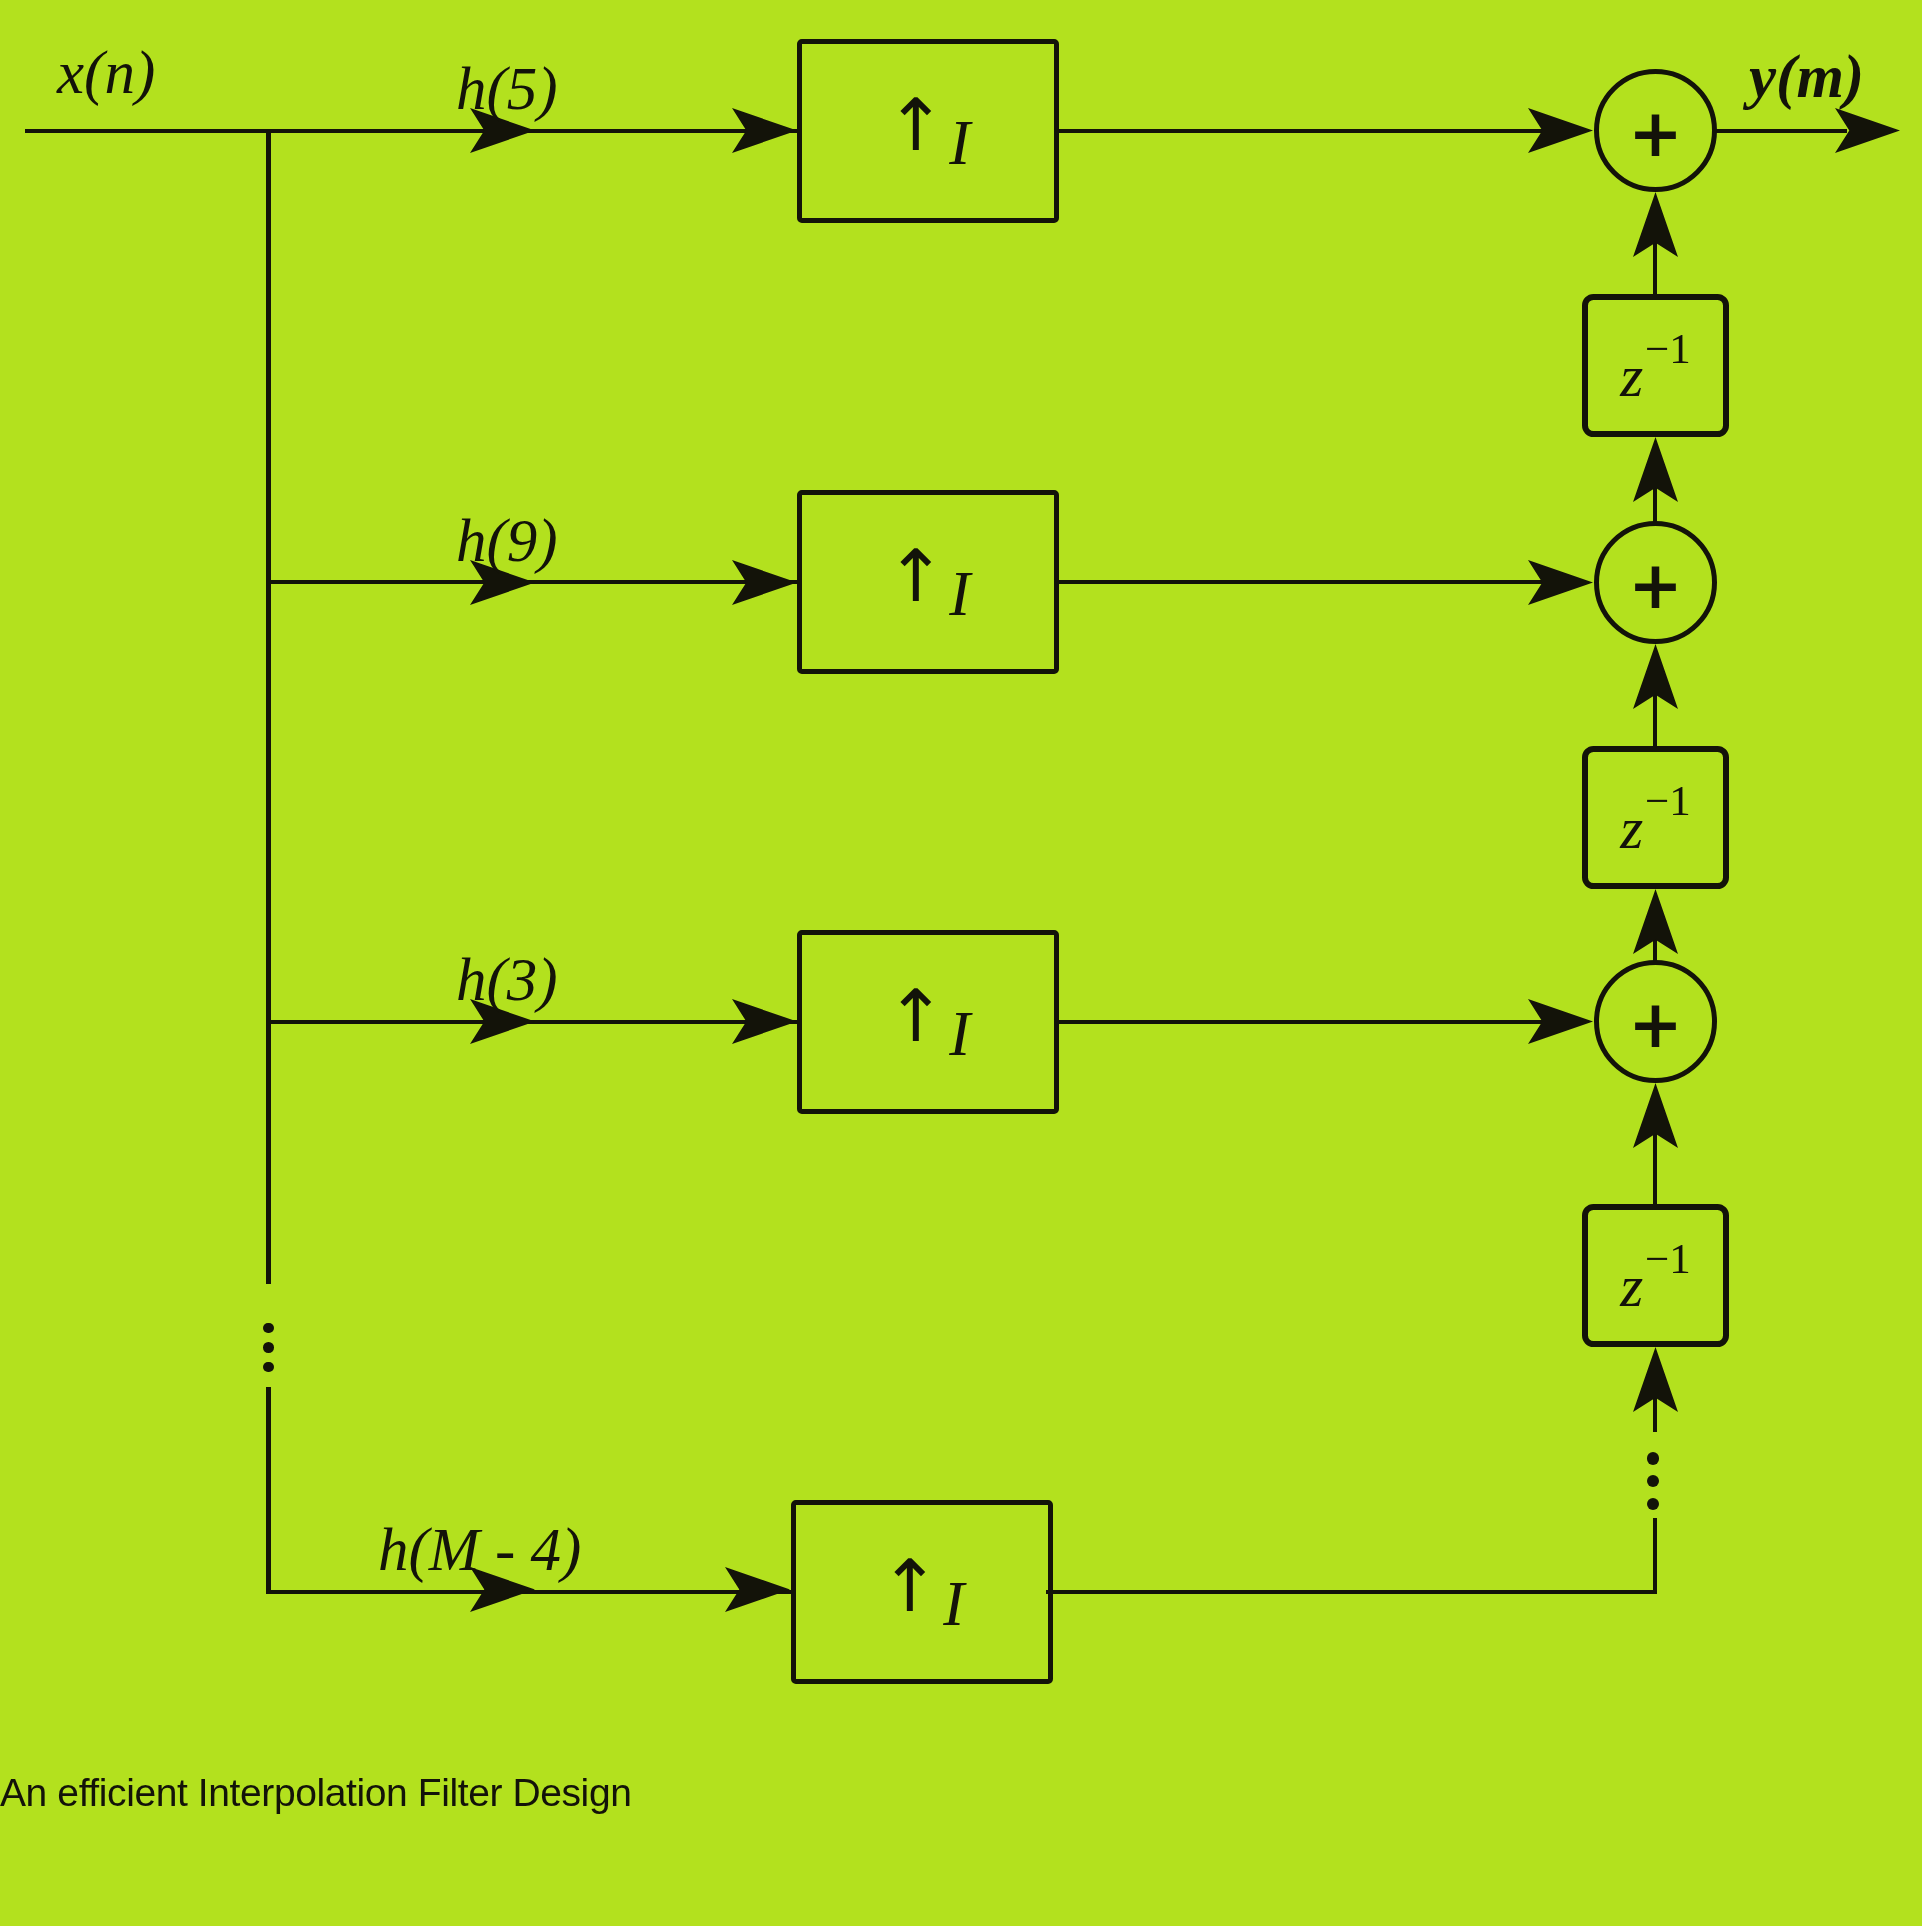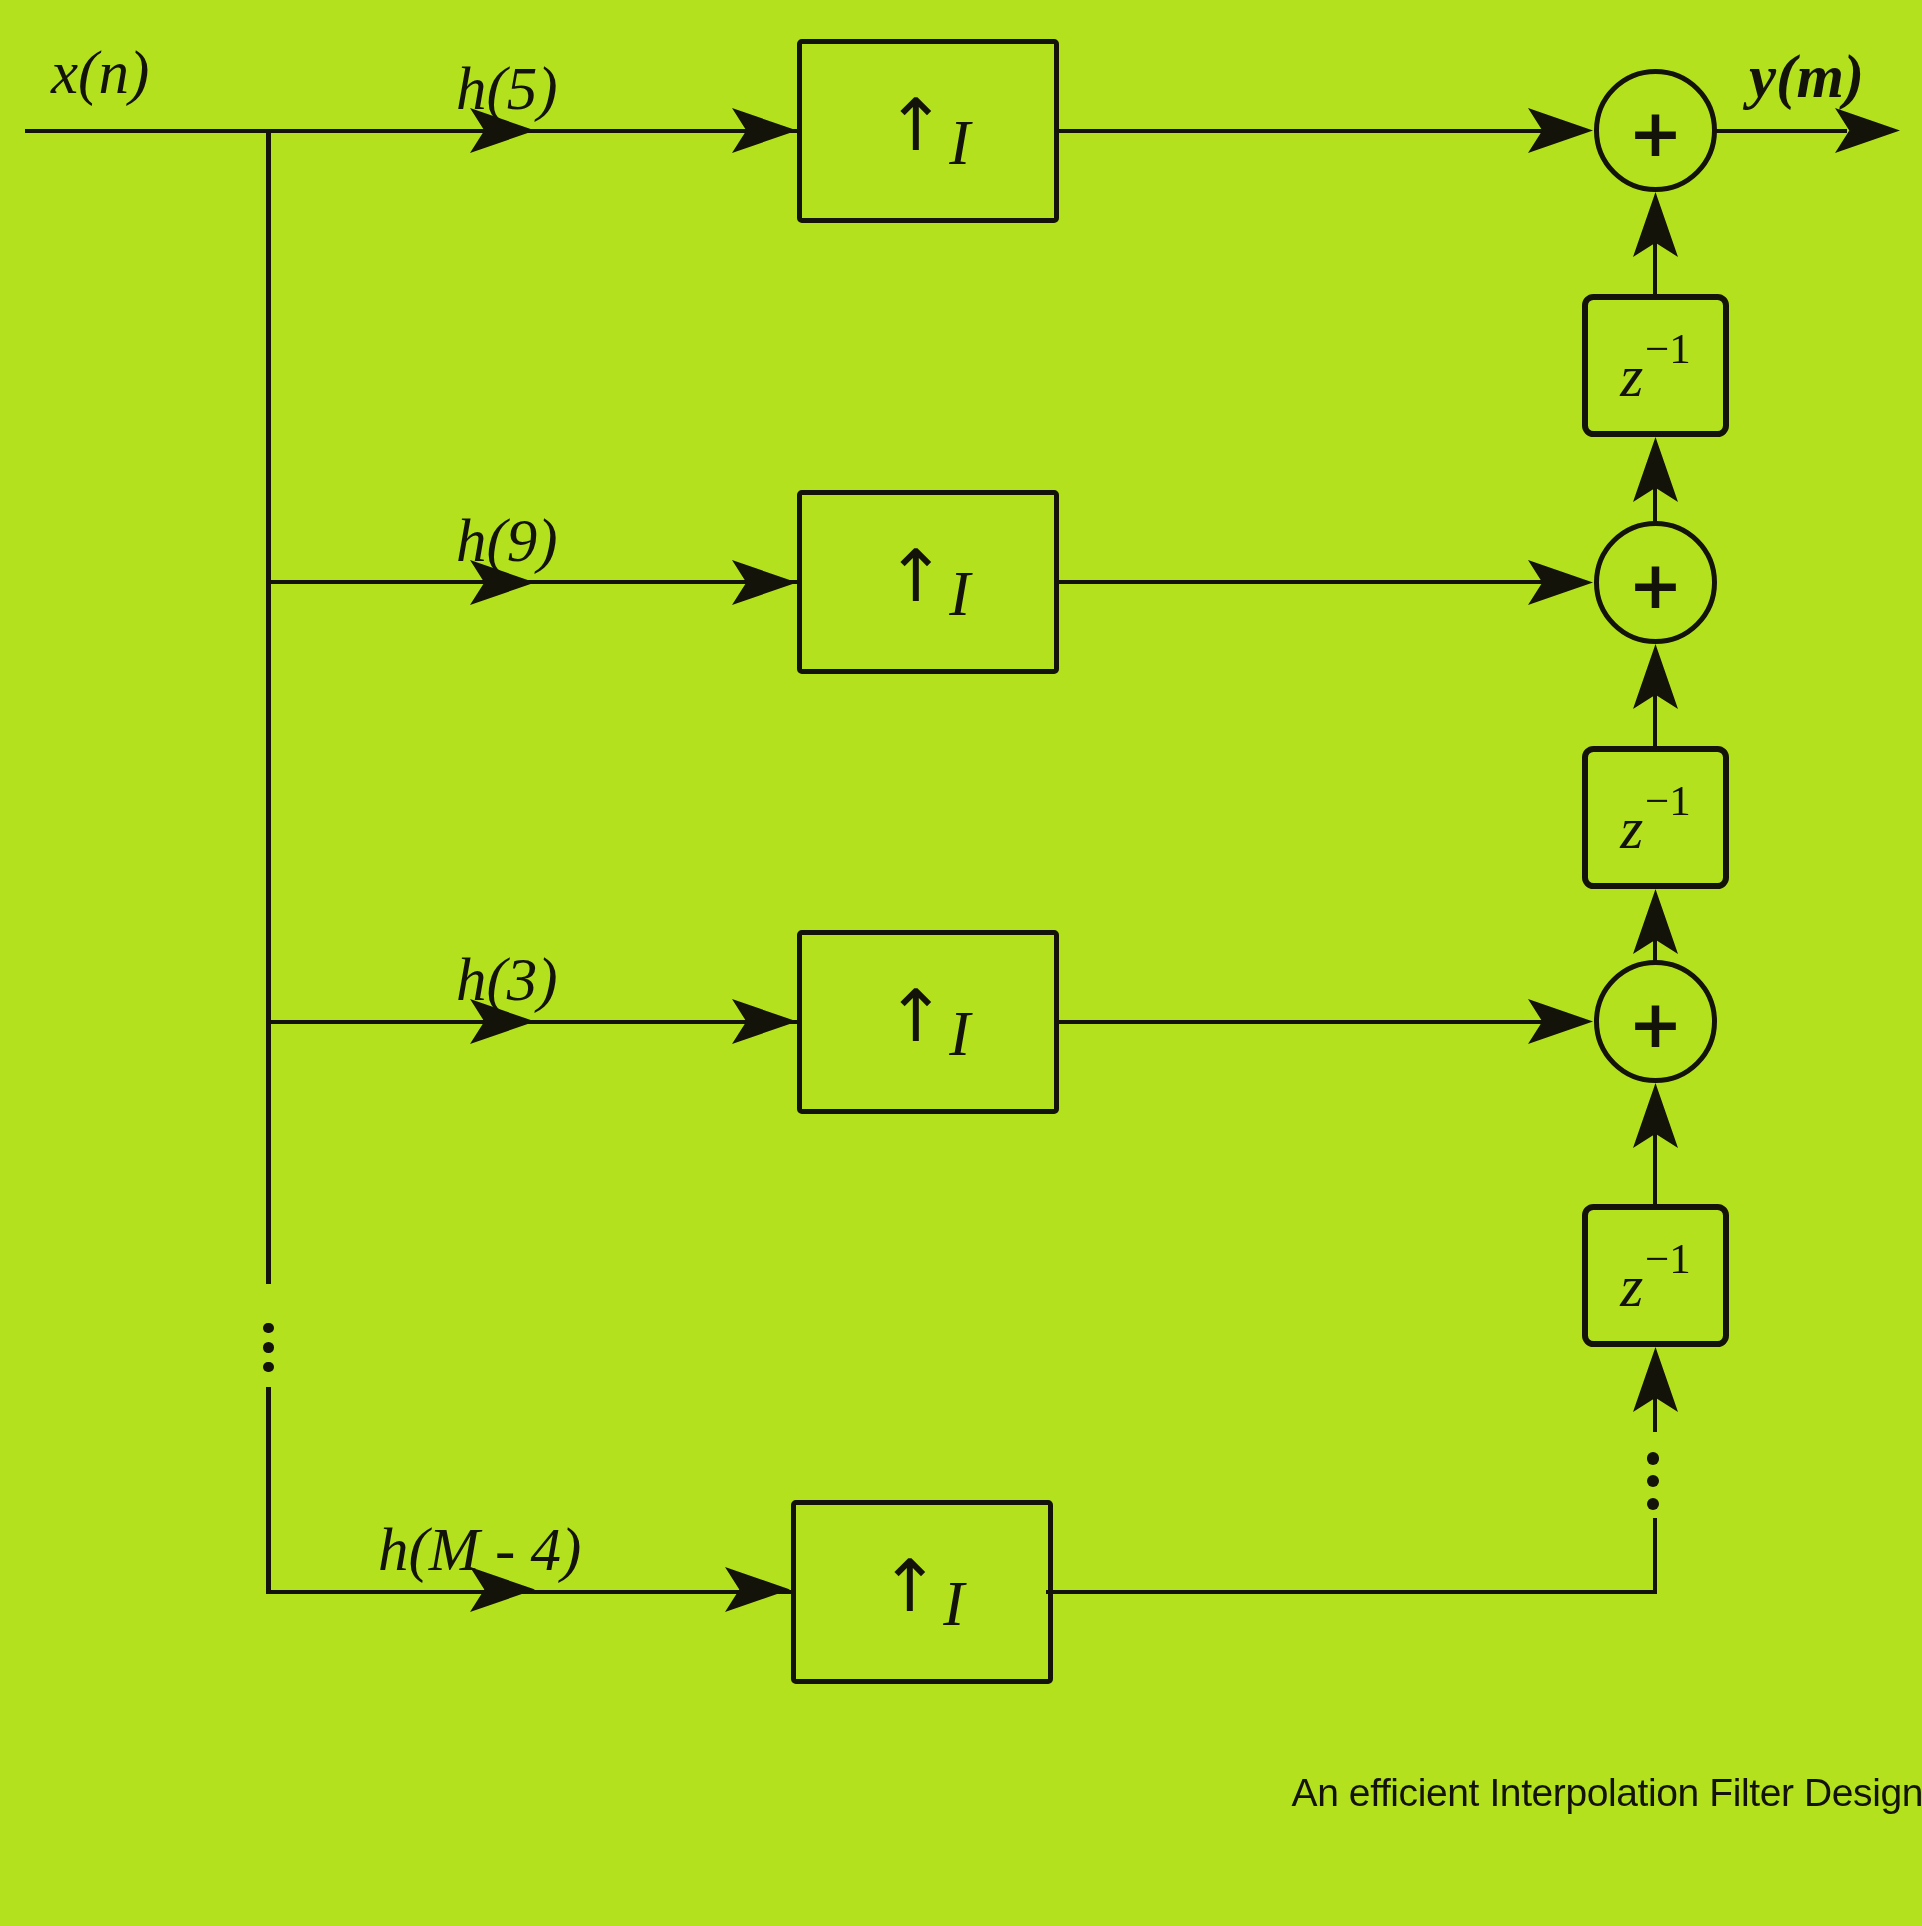--- a/index.html
+++ b/index.html
@@ -52,21 +52,21 @@
                font-size:65px;line-height:0;transform:translateY(2.5px);}
   .mathlab{position:absolute;font-style:italic;font-size:61px;line-height:1.1;
            white-space:nowrap;}
   .bold{font-weight:bold;text-align:right;}
   .dotcol{position:absolute;display:flex;flex-direction:column;align-items:center;}
   .dotcol .dot{background:var(--ink);border-radius:50%;}
   .dotcol.trunk .dot{width:10.6px;height:10.6px;margin:4.5px 0;}
   .dotcol.rcol .dot{width:12.3px;height:12.3px;margin:5.3px 0;}
   .caption{
     position:absolute;left:0;top:1772px;width:1923px;
-    text-align:right;
+    text-align:left;
     font-family:"Liberation Sans",sans-serif;
     font-size:39px;letter-spacing:-0.4px;line-height:1.1;
   }
 </style>
 </head>
 <body style="--background: #b3e11e; --ink: #131309;">
 
 <div id="stage">
 
   <div class="wire" style="left:24.5px;top:129px;width:772px;height:4.1px"></div>
@@ -85,21 +85,21 @@
   <div class="ah-r" style="left:470px;top:108px"></div>
   <div class="ah-r" style="left:470px;top:560px"></div>
   <div class="ah-r" style="left:470px;top:999px"></div>
   <div class="ah-r" style="left:470px;top:1567px"></div>
 
   <div class="ah-r" style="left:732px;top:108px"></div>
   <div class="ah-r" style="left:732px;top:560px"></div>
   <div class="ah-r" style="left:732px;top:999px"></div>
   <div class="ah-r" style="left:725px;top:1567px"></div>
 
-  <div class="mathlab" style="left:51px;top:39px">x(n)</div>
+  <div class="mathlab" style="left:57px;top:39px">x(n)</div>
   <div class="mathlab" style="left:456px;top:55px">h(5)</div>
   <div class="mathlab" style="left:456px;top:507px">h(9)</div>
   <div class="mathlab" style="left:456px;top:946px">h(3)</div>
   <div class="mathlab" style="left:378px;top:1516px">h(M - 4)</div>
 
   <div class="upsampler" style="left:797px;top:39px">
     <span class="up-arrow">↑</span>
     <span class="up-factor">I</span>
   </div>
   <div class="upsampler" style="left:797px;top:490px">

